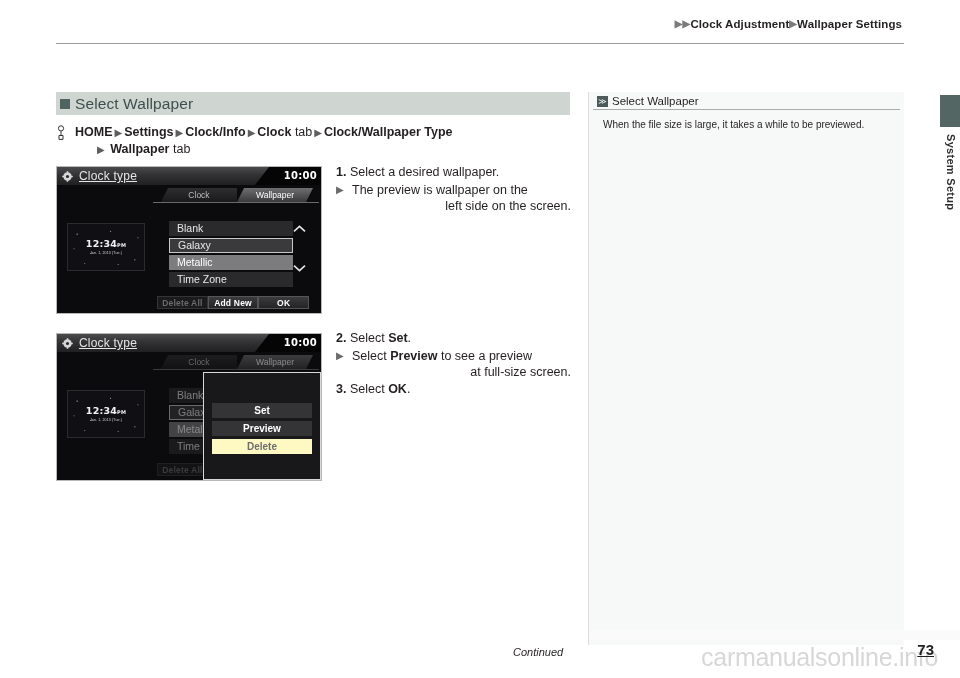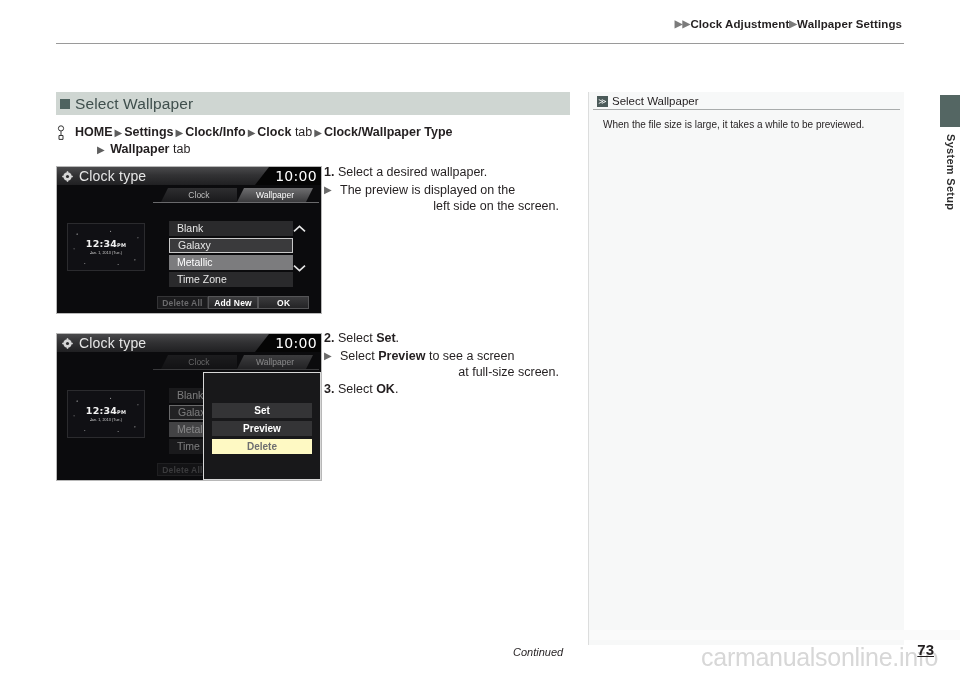--- a/index.html
+++ b/index.html
@@ -84,21 +84,21 @@
   #nav-path .tri {
     color: #5e5e5e;
     font-size: 10px;
     padding: 0 2px;
   }
   #nav-path .line2 { padding-left: 20px; display:block; }
 
   
   .steps {
     position: absolute;
-    left: 324px;
+    left: 336px;
     width: 235px;
     font-size: 12.5px;
     line-height: 16.5px;
     color: #231f20;
   }
   #steps-1 { top: 164px; }
   #steps-2 { top: 330px; }
   .step-line { display: block; margin-bottom: 0; }
   .step-num { font-weight: bold; }
   .sub-line {
@@ -132,33 +132,34 @@
     display: flex;
     align-items: center;
   }
   .dev-gear {
     width: 11px; height: 11px;
     margin-left: 5px; margin-right: 6px;
     flex: none;
     position: relative;
   }
   .dev-title-text {
-    font-size: 14px;
+    font-size: 12px;
     color: #e6e6e6;
     font-weight: normal;
     letter-spacing: .2px;
+    text-decoration: underline;
   }
   .dev-clock {
     position: absolute;
     right: 4px; top: 0;
     height: 18px;
     line-height: 18px;
     font-family: "DejaVu Sans", sans-serif;
-    font-size: 14px;
-    font-weight: normal;
+    font-size: 10px;
+    font-weight: bold;
     color: #ffffff;
     letter-spacing: .3px;
   }
   .dev-clock-bg {
     position: absolute;
     right: 0; top: 0;
     width: 66px; height: 18px;
     background: #050505;
     clip-path: polygon(14px 0, 100% 0, 100% 100%, 0 100%);
   }
@@ -491,21 +492,21 @@
     <div class="dev-btns">
       <div class="dev-btn disabled">Delete All</div>
       <div class="dev-btn">Add New</div>
       <div class="dev-btn">OK</div>
     </div>
   </div>
 </div>
 
 <div class="steps" id="steps-1">
   <span class="step-line"><span class="step-num">1.</span> <span>Select a desired wallpaper.</span></span>
-  <span class="sub-line"><span class="tri">▶</span><span>The preview is displayed on the</span></span>
+  <span class="sub-line"><span class="tri">▶</span><span>The preview is wallpaper on the</span></span>
   <span class="sub-cont">left side on the screen.</span>
 </div>
 
 <div class="device" id="device-2">
   <div class="dev-titlebar">
     <svg class="dev-gear" viewBox="0 0 12 12">
       <circle cx="6" cy="6" r="4.6" fill="#d6d6d6"></circle>
       <circle cx="6" cy="6" r="1.7" fill="#2b2b2d"></circle>
       <g fill="#d6d6d6">
         <rect x="5.2" y="0.2" width="1.6" height="2.2"></rect>
@@ -560,21 +561,21 @@
     <div class="dev-popup">
       <div class="popup-btn">Set</div>
       <div class="popup-btn">Preview</div>
       <div class="popup-btn disabled">Delete</div>
     </div>
   </div>
 </div>
 
 <div class="steps" id="steps-2">
   <span class="step-line"><span class="step-num">2.</span> <span>Select </span><b>Set</b><span>.</span></span>
-  <span class="sub-line"><span class="tri">▶</span><span>Select </span><b>Preview</b><span> to see a screen</span></span>
+  <span class="sub-line"><span class="tri">▶</span><span>Select </span><b>Preview</b><span> to see a preview</span></span>
   <span class="sub-cont">at full-size screen.</span>
   <span class="step-line"><span class="step-num">3.</span> <span>Select </span><b>OK</b><span>.</span></span>
 </div>
 
 <div id="sidebar">
   <div id="sidebar-head">
     <span class="chev-box">≫</span>
     <span class="sb-title">Select Wallpaper</span>
   </div>
   <div id="sidebar-body">When the file size is large, it takes a while to be previewed.</div>

